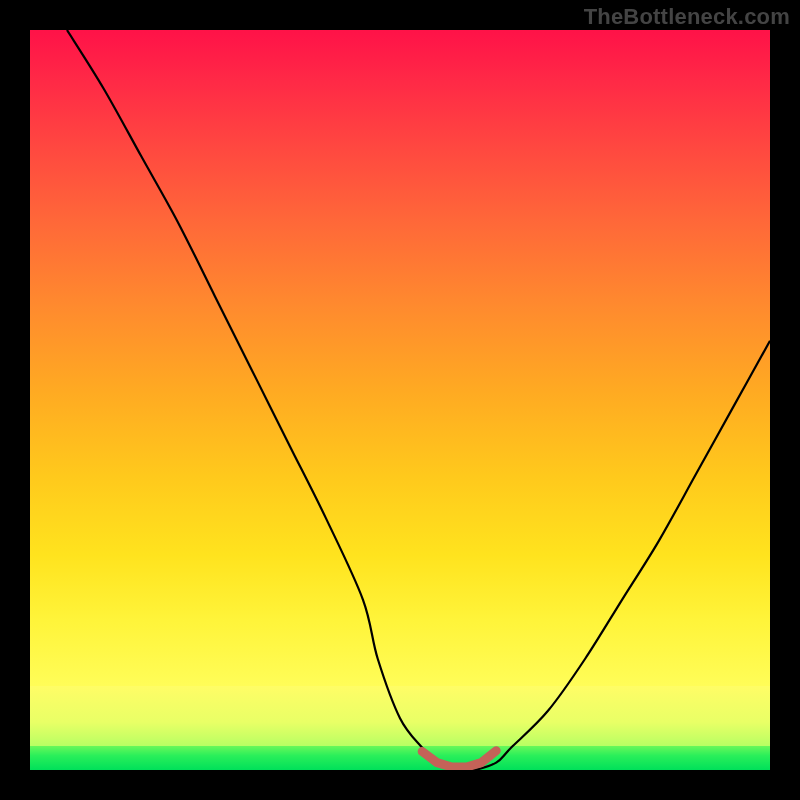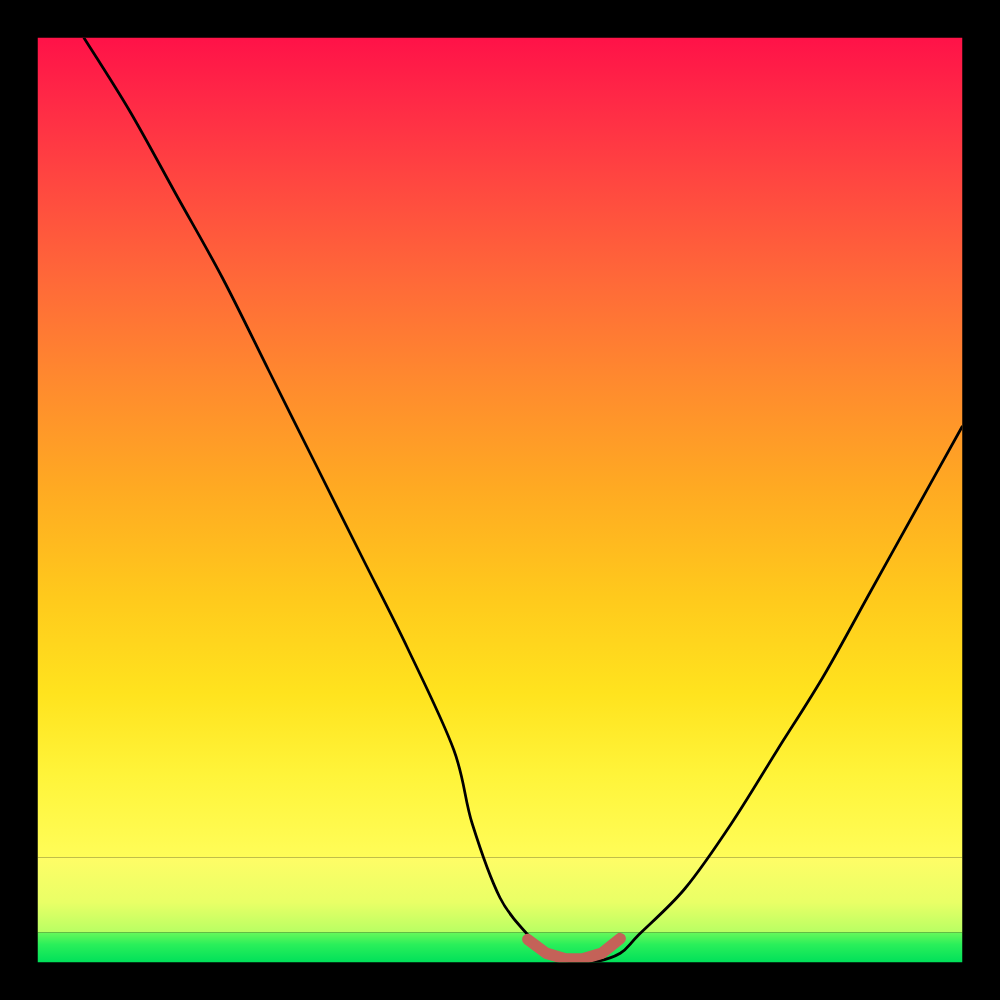--- a/index.html
+++ b/index.html
@@ -84,20 +84,21 @@
     inset: 0;
     width: 100%;
     height: 100%;
   }
 </style>
 </head>
 <body>
 
 <div class="frame">
 
+  <div class="watermark">TheBottleneck.com</div>
 
   <div class="plot-area">
     <div class="gradient">
       <div class="band-main"></div>
       <div class="band-pale"></div>
       <div class="band-green"></div>
     </div>
 
     <svg class="curve" viewBox="0 0 740 740" preserveAspectRatio="none">
       <path fill="none" stroke="#000" stroke-width="2.2" d="M 37.0 0.0 C 43.2 9.9, 61.7 38.2, 74.0 59.2 C 86.3 80.2, 98.7 103.6, 111.0 125.8 C 123.3 148.0, 135.7 169.0, 148.0 192.4 C 160.3 215.8, 172.7 241.7, 185.0 266.4 C 197.3 291.1, 209.7 315.7, 222.0 340.4 C 234.3 365.1, 246.7 389.7, 259.0 414.4 C 271.3 439.1, 283.7 462.5, 296.0 488.4 C 308.3 514.3, 324.4 546.4, 333.0 569.8 C 341.6 593.2, 341.6 609.3, 347.8 629.0 C 354.0 648.7, 362.6 673.4, 370.0 688.2 C 377.4 703.0, 386.0 710.4, 392.2 717.8 C 398.4 725.2, 400.8 728.9, 407.0 732.6 C 413.2 736.3, 423.0 738.8, 429.2 740.0 C 435.4 741.2, 437.8 741.2, 444.0 740.0 C 450.2 738.8, 460.0 736.3, 466.2 732.6 C 472.4 728.9, 472.4 726.4, 481.0 717.8 C 489.6 709.2, 505.7 695.6, 518.0 680.8 C 530.3 666.0, 542.7 647.5, 555.0 629.0 C 567.3 610.5, 579.7 589.5, 592.0 569.8 C 604.3 550.1, 616.7 531.6, 629.0 510.6 C 641.3 489.6, 653.7 466.2, 666.0 444.0 C 678.3 421.8, 690.7 399.6, 703.0 377.4 C 715.3 355.2, 733.8 321.9, 740.0 310.8" id="curvePath"></path>

